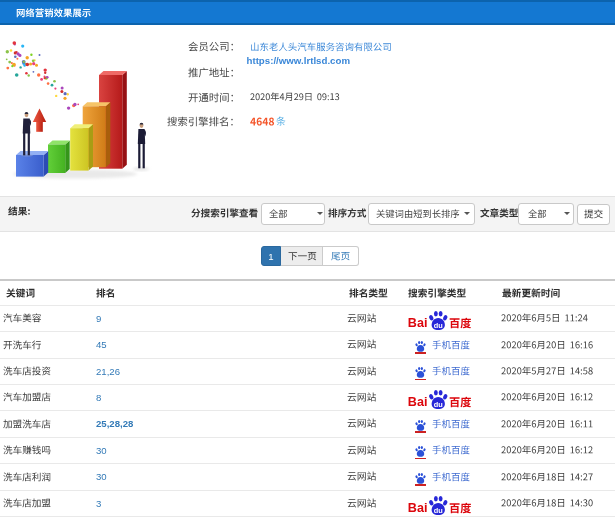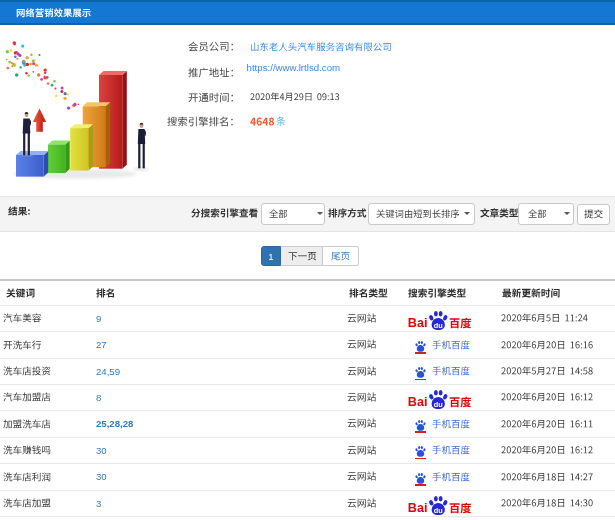--- a/index.html
+++ b/index.html
@@ -205,21 +205,21 @@
         <use href="#g35" x="8000"></use>
         <use href="#g36" x="9000"></use>
         <use href="#g37" x="10000"></use>
         <use href="#g38" x="11000"></use>
         <use href="#g39" x="12000"></use>
         <use href="#g10" x="13000"></use>
         <use href="#g11" x="14000"></use>
       </g>
     </g>
   </svg>
-<span style="position:absolute;left:246.5px;top:61px;font-size:9.7px;line-height:14.1px;font-weight:normal;color:#3a87d8;white-space:pre">https://www.lrtlsd.com</span>
+<span style="position:absolute;left:246.5px;top:54px;font-size:9.7px;line-height:14.1px;font-weight:bold;color:#3a87d8;white-space:pre">https://www.lrtlsd.com</span>
 <svg style="position:absolute;left:249.5px;top:89.7px;overflow:visible" width="91" height="16">
     <g transform="translate(0,10.07)">
       <g fill="#3f3f3f" transform="scale(0.009150,-0.009150)">
         <use href="#g40" x="0"></use>
         <use href="#g41" x="555"></use>
         <use href="#g40" x="1110"></use>
         <use href="#g41" x="1665"></use>
         <use href="#g42" x="2220"></use>
         <use href="#g43" x="3220"></use>
         <use href="#g44" x="3775"></use>
@@ -484,21 +484,21 @@
 <svg style="position:absolute;left:3.2px;top:337.5px;overflow:visible" width="40" height="17">
     <g transform="translate(0,10.56)">
       <g fill="#3c3c3c" transform="scale(0.009600,-0.009600)">
         <use href="#g17" x="0"></use>
         <use href="#g105" x="1000"></use>
         <use href="#g33" x="2000"></use>
         <use href="#g106" x="3000"></use>
       </g>
     </g>
   </svg>
-<span style="position:absolute;left:96.0px;top:338.1px;font-size:9.6px;line-height:13.9px;font-weight:normal;color:#337ab7;white-space:pre">27</span>
+<span style="position:absolute;left:96.0px;top:338.1px;font-size:9.6px;line-height:13.9px;font-weight:normal;color:#337ab7;white-space:pre">45</span>
 <svg style="position:absolute;left:347.3px;top:337.4px;overflow:visible" width="31" height="17">
     <g transform="translate(0,10.78)">
       <g fill="#3c3c3c" transform="scale(0.009800,-0.009800)">
         <use href="#g98" x="0"></use>
         <use href="#g99" x="1000"></use>
         <use href="#g100" x="2000"></use>
       </g>
     </g>
   </svg>
 <svg style="position:absolute;left:501.3px;top:337.7px;overflow:visible" width="94" height="17">
@@ -546,21 +546,21 @@
     <g transform="translate(0,10.56)">
       <g fill="#3c3c3c" transform="scale(0.009600,-0.009600)">
         <use href="#g105" x="0"></use>
         <use href="#g33" x="1000"></use>
         <use href="#g111" x="2000"></use>
         <use href="#g112" x="3000"></use>
         <use href="#g113" x="4000"></use>
       </g>
     </g>
   </svg>
-<span style="position:absolute;left:96.0px;top:364.6px;font-size:9.6px;line-height:13.9px;font-weight:normal;color:#337ab7;white-space:pre">24,59</span>
+<span style="position:absolute;left:96.0px;top:364.6px;font-size:9.6px;line-height:13.9px;font-weight:normal;color:#337ab7;white-space:pre">21,26</span>
 <svg style="position:absolute;left:347.3px;top:363.9px;overflow:visible" width="31" height="17">
     <g transform="translate(0,10.78)">
       <g fill="#3c3c3c" transform="scale(0.009800,-0.009800)">
         <use href="#g98" x="0"></use>
         <use href="#g99" x="1000"></use>
         <use href="#g100" x="2000"></use>
       </g>
     </g>
   </svg>
 <svg style="position:absolute;left:501.3px;top:364.2px;overflow:visible" width="94" height="17">

